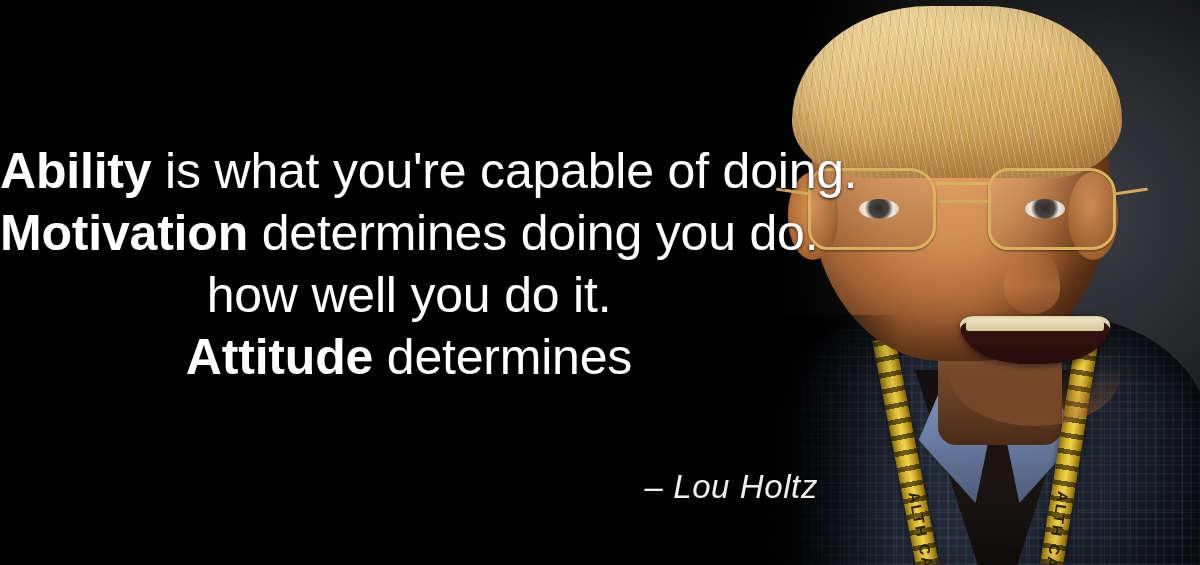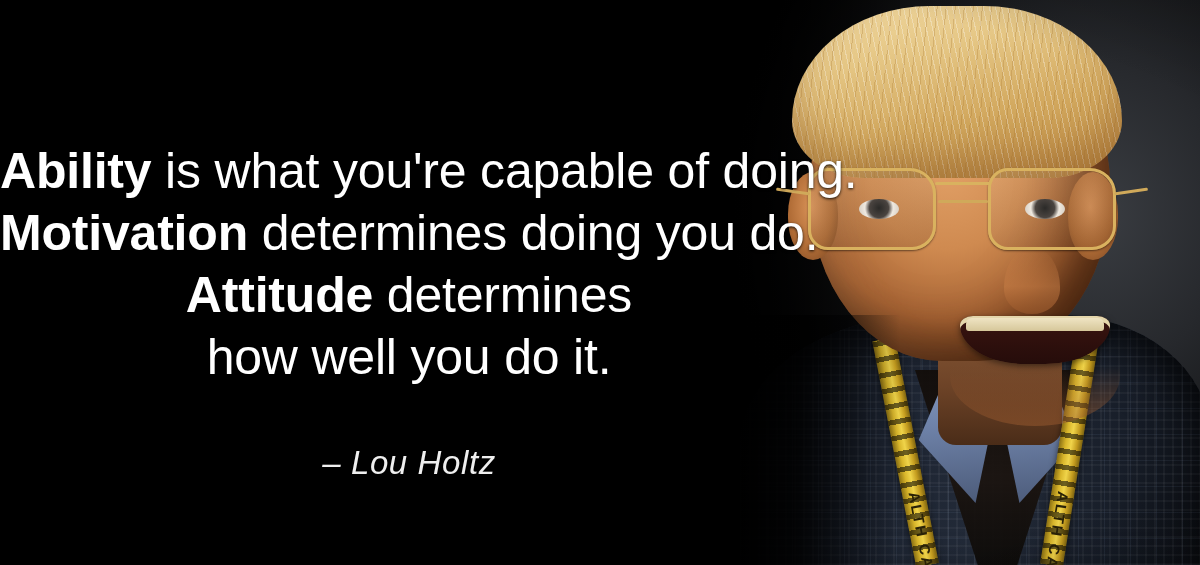--- a/index.html
+++ b/index.html
@@ -248,23 +248,23 @@
     font-stretch:condensed;
     letter-spacing:-0.2px;
     white-space:nowrap;
     font-family:"Liberation Sans Narrow","Liberation Sans", sans-serif;
     text-shadow:0 1px 3px rgba(0,0,0,0.9);
   }
   .quote-line b { font-weight:700; }
 
   .attribution {
     position:absolute;
-    left:0; top:444px;
+    left:0; top:468px;
     width:818px;
-    text-align:center;
+    text-align:right;
     color:#efefef;
     font-size:33px;
     font-style:italic;
     font-weight:300;
     letter-spacing:0.6px;
     font-family:"Liberation Sans","DejaVu Sans", sans-serif;
     text-shadow:0 1px 3px rgba(0,0,0,0.9);
     z-index:5;
   }
 </style>
@@ -322,22 +322,22 @@
   <div class="vignette"></div>
 
   <div class="quote-block">
     <div class="quote-line">
       <b>Ability</b><span> is what you're capable of doing.</span>
     </div>
     <div class="quote-line">
       <b>Motivation</b><span> determines doing you do.</span>
     </div>
     <div class="quote-line">
+      <span>how well you do it.</span>
+    </div>
+    <div class="quote-line">
       <b>Attitude</b><span> determines</span>
     </div>
-    <div class="quote-line">
-      <span>how well you do it.</span>
-    </div>
   </div>
 
   <div class="attribution">– Lou Holtz</div>
 
 </div>
 
 </body></html>

